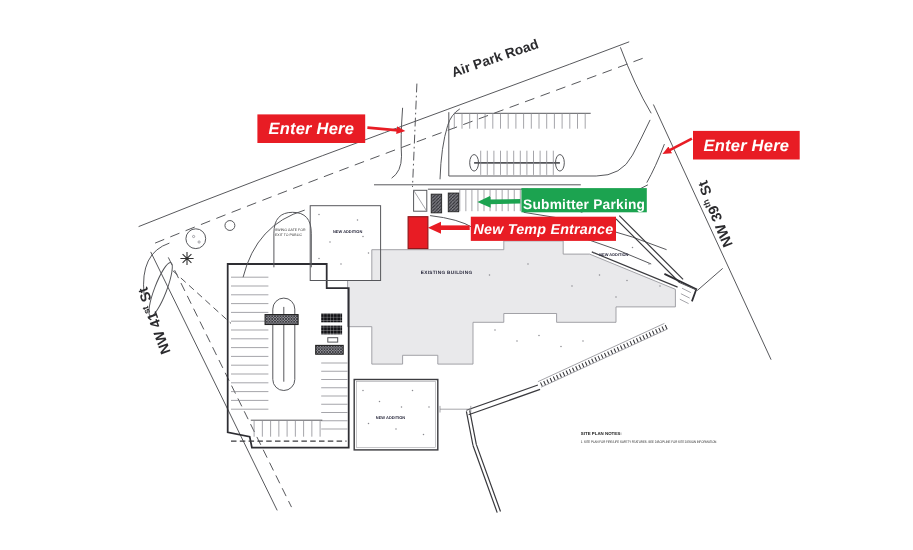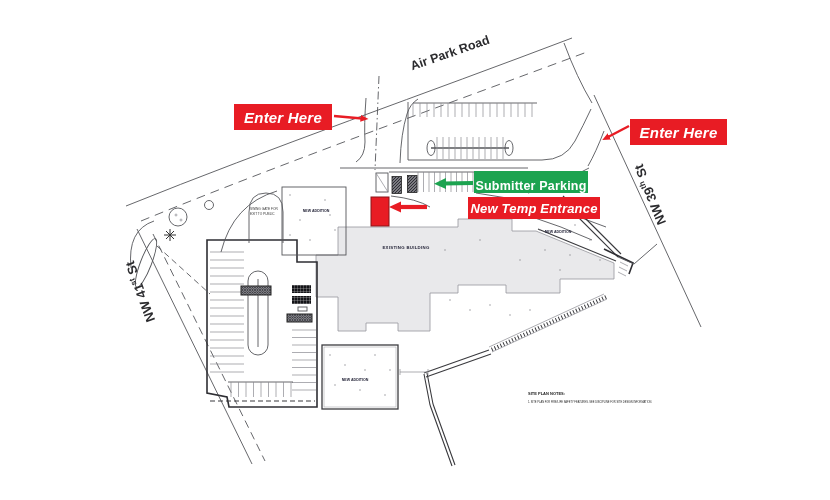--- a/index.html
+++ b/index.html
@@ -25,21 +25,21 @@
   .planlbl{fill:#26263a;font-family:"Liberation Sans",sans-serif;font-weight:bold;}
   .ann{
     position:absolute;display:flex;align-items:center;justify-content:center;
     color:#fff;font-weight:bold;letter-spacing:.2px;white-space:nowrap;
   }
   .ann.red{background:var(--annotation-red,#E81C24);font-style:italic;}
   .ann.green{background:var(--annotation-green,#1CA350);align-items:flex-end;}
   #enter-left{left:234px;top:104px;width:98px;height:26px;font-size:15px;}
   #enter-right{left:630px;top:119px;width:97px;height:26px;font-size:15px;}
   #submitter{left:474px;top:171px;width:114px;height:22px;font-size:12.5px;}
-  #newtemp{left:428px;top:197px;width:132px;height:22px;font-size:13px;margin-left:40px;}
+  #newtemp{left:428px;top:197px;width:132px;height:22px;font-size:13px;}
   .street{
     position:absolute;color:#2b2b2e;font-weight:600;font-size:13px;
     text-align:center;white-space:nowrap;
   }
   .street sup{font-size:8px;}
   #airpark{left:398px;top:46px;width:104px;font-size:12.5px;transform:rotate(-19deg);}
   #nw39{left:604px;top:187px;width:92px;transform:rotate(-112deg);}
   #nw41{left:94px;top:284px;width:92px;transform:rotate(-110deg);}
 </style>
 </head>

